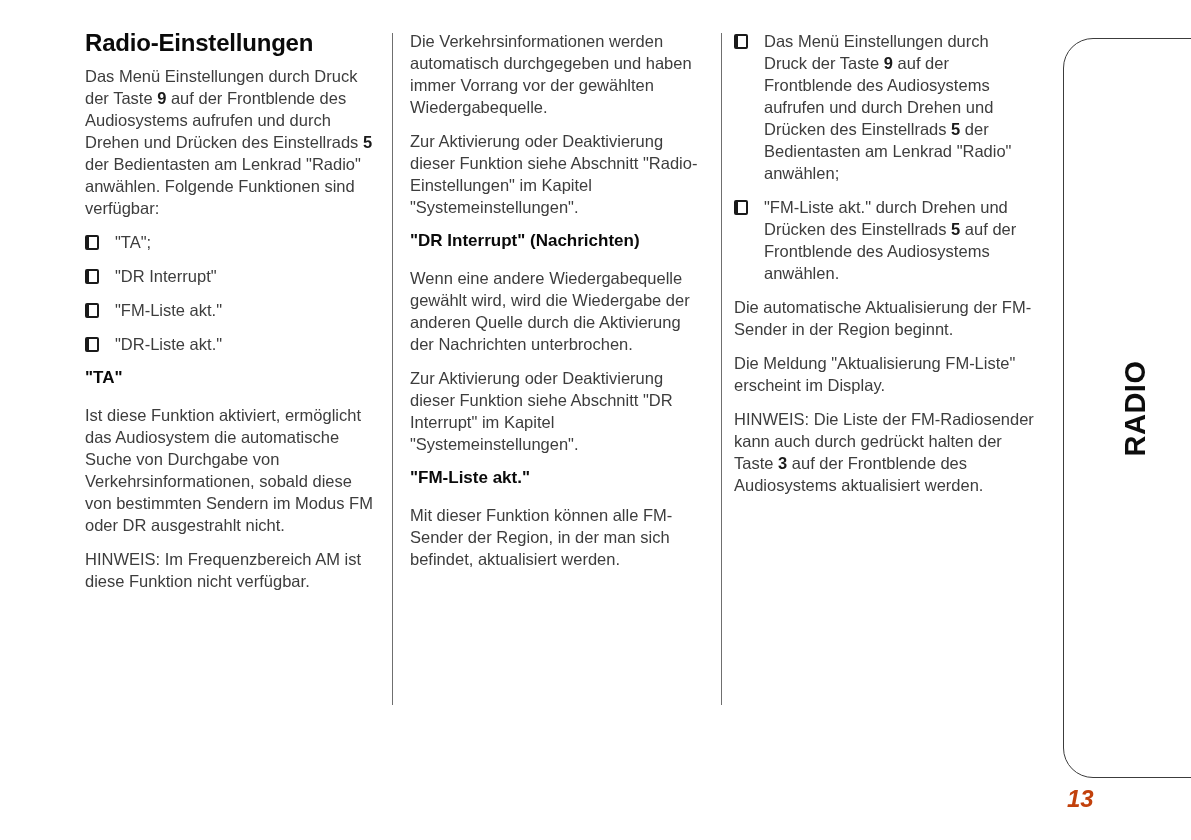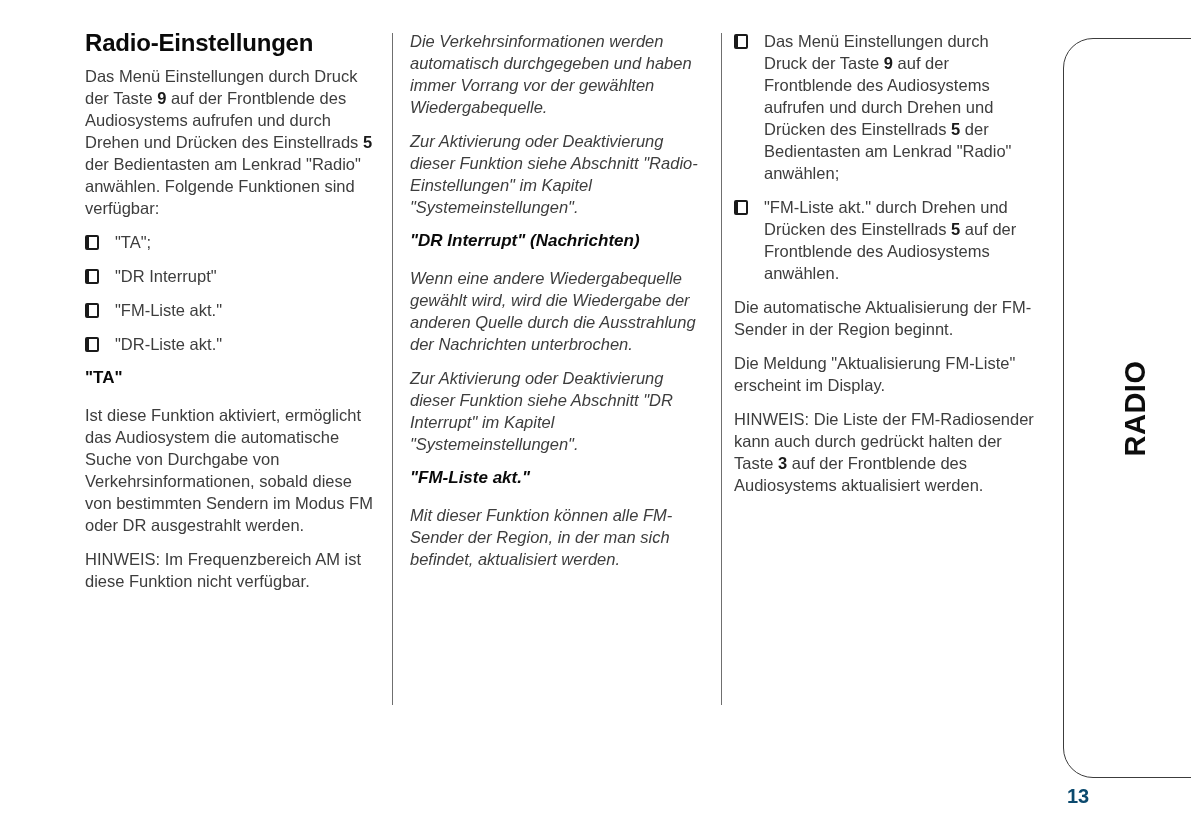--- a/index.html
+++ b/index.html
@@ -3,21 +3,21 @@
 <meta charset="utf-8">
 <style>
   html,body{margin:0;padding:0;}
   body{
     width:1191px;height:840px;position:relative;overflow:hidden;
     background:#ffffff;
     font-family:"Liberation Sans", sans-serif;
   }
   .col{position:absolute;top:30px;}
   #col1{left:85px;width:293px;}
-  #col2{left:410px;width:294px;font-style:italic;}
+  #col2{left:410px;width:294px;}
   #col3{left:734px;width:300px;}
   h1{
     font-size:24px;line-height:26px;font-weight:bold;color:#0a0a0a;
     margin:0 0 9px 0;letter-spacing:-0.2px;
   }
   h2{
     font-size:17px;line-height:22px;font-weight:bold;color:#0a0a0a;
     margin:4px 0 15px 0;
   }
   p{
@@ -43,21 +43,21 @@
     border:1.4px solid #3c3c3c;border-radius:30px 0 0 30px;
     display:flex;align-items:center;justify-content:center;
     background:#ffffff;box-sizing:border-box;
   }
   #chapter-tab .vert{
     transform:rotate(-90deg);white-space:nowrap;
     font-size:29px;font-weight:bold;letter-spacing:0.5px;color:#0d0d0d;
   }
   #page-number{
     position:absolute;left:1067px;top:785px;
-    font-size:20px;font-weight:bold;color:#0c4a6e;
+    font-size:24px;font-weight:bold;color:#c2410c;font-style:italic;
   }
 </style>
 </head>
 <body>
 
 <div class="col" id="col1">
     <h1>Radio-Einstellungen</h1>
     <p>Das Menü Einstellungen durch Druck der Taste <b>9</b> auf der Frontblende des Audiosystems aufrufen und durch Drehen und Drücken des Einstellrads <b>5</b> der Bedientasten am Lenkrad "Radio" anwählen. Folgende Funktionen sind verfügbar:</p>
     <div class="bullet">
       <span class="sq"></span>
@@ -69,28 +69,28 @@
     </div>
     <div class="bullet">
       <span class="sq"></span>
       <span class="bt">"FM-Liste akt."</span>
     </div>
     <div class="bullet">
       <span class="sq"></span>
       <span class="bt">"DR-Liste akt."</span>
     </div>
     <h2>"TA"</h2>
-    <p>Ist diese Funktion aktiviert, ermöglicht das Audiosystem die automatische Suche von Durchgabe von Verkehrsinformationen, sobald diese von bestimmten Sendern im Modus FM oder DR ausgestrahlt werden.</p>
+    <p>Ist diese Funktion aktiviert, ermöglicht das Audiosystem die automatische Suche von Durchgabe von Verkehrsinformationen, sobald diese von bestimmten Sendern im Modus FM oder DR ausgestrahlt nicht.</p>
     <p>HINWEIS: Im Frequenzbereich AM ist diese Funktion nicht verfügbar.</p>
   </div>
 <div class="col" id="col2">
     <p>Die Verkehrsinformationen werden automatisch durchgegeben und haben immer Vorrang vor der gewählten Wiedergabequelle.</p>
     <p>Zur Aktivierung oder Deaktivierung dieser Funktion siehe Abschnitt "Radio-Einstellungen" im Kapitel "Systemeinstellungen".</p>
     <h2>"DR Interrupt" (Nachrichten)</h2>
-    <p>Wenn eine andere Wiedergabequelle gewählt wird, wird die Wiedergabe der anderen Quelle durch die Ausstrahlung der Nachrichten unterbrochen.</p>
+    <p>Wenn eine andere Wiedergabequelle gewählt wird, wird die Wiedergabe der anderen Quelle durch die Aktivierung der Nachrichten unterbrochen.</p>
     <p>Zur Aktivierung oder Deaktivierung dieser Funktion siehe Abschnitt "DR Interrupt" im Kapitel "Systemeinstellungen".</p>
     <h2>"FM-Liste akt."</h2>
     <p>Mit dieser Funktion können alle FM-Sender der Region, in der man sich befindet, aktualisiert werden.</p>
   </div>
 <div class="col" id="col3">
     <div class="bullet">
       <span class="sq"></span>
       <span class="bt">Das Menü Einstellungen durch Druck der Taste <b>9</b> auf der Frontblende des Audiosystems aufrufen und durch Drehen und Drücken des Einstellrads <b>5</b> der Bedientasten am Lenkrad "Radio" anwählen;</span>
     </div>
     <div class="bullet">

